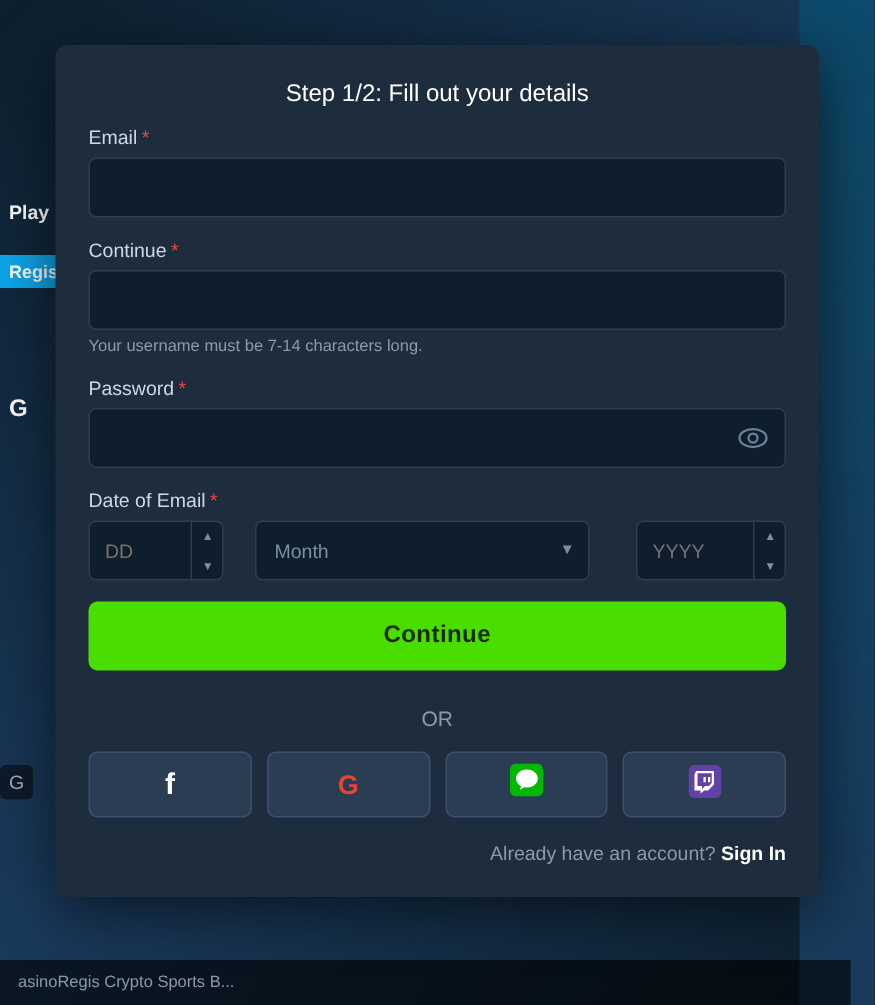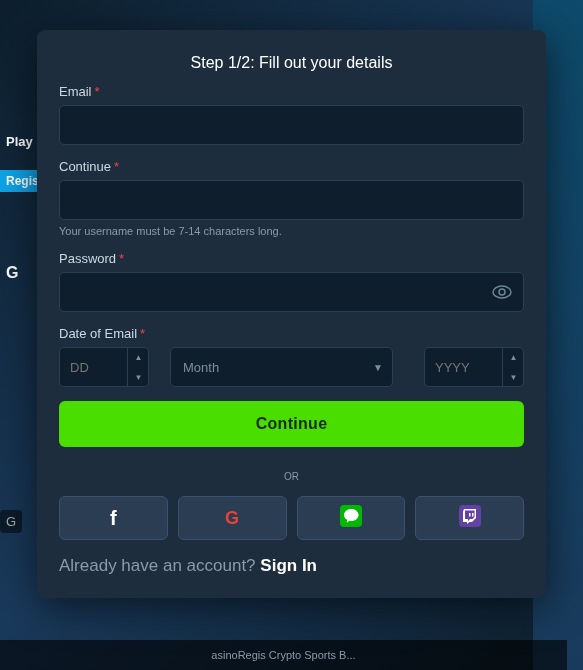--- a/index.html
+++ b/index.html
@@ -300,21 +300,21 @@
       cursor: pointer;
       letter-spacing: 0.3px;
       margin-bottom: 24px;
       transition: background 0.15s;
     }
 
     
     .or-divider {
       text-align: center;
       color: #8a9aaa;
-      font-size: 10px;
+      font-size: 14px;
       margin-bottom: 14px;
       position: relative;
     }
 
     
     .social-row {
       display: flex;
       gap: 10px;
       margin-bottom: 16px;
     }
@@ -329,43 +329,43 @@
       align-items: center;
       justify-content: center;
       cursor: pointer;
       color: #ffffff;
       font-size: 18px;
       transition: background 0.15s;
     }
 
     
     .signin-text {
-      text-align: left;
+      text-align: right;
       color: #8a9aaa;
-      font-size: 17px;
+      font-size: 13px;
     }
 
     .signin-link {
       color: #ffffff;
       font-weight: 700;
       cursor: pointer;
       text-decoration: none;
     }
 
     
     .bottom-bar {
       position: absolute;
       bottom: 0;
       left: 0;
       right: 16px;
       height: 30px;
       background: rgba(0,0,0,0.6);
       display: flex;
       align-items: center;
-      justify-content: center;
+      justify-content: flex-start;
       padding: 0 12px;
       z-index: 1;
     }
 
     .bottom-bar-text {
       color: #8a9aaa;
       font-size: 11px;
     }
   </style>
 </head>

